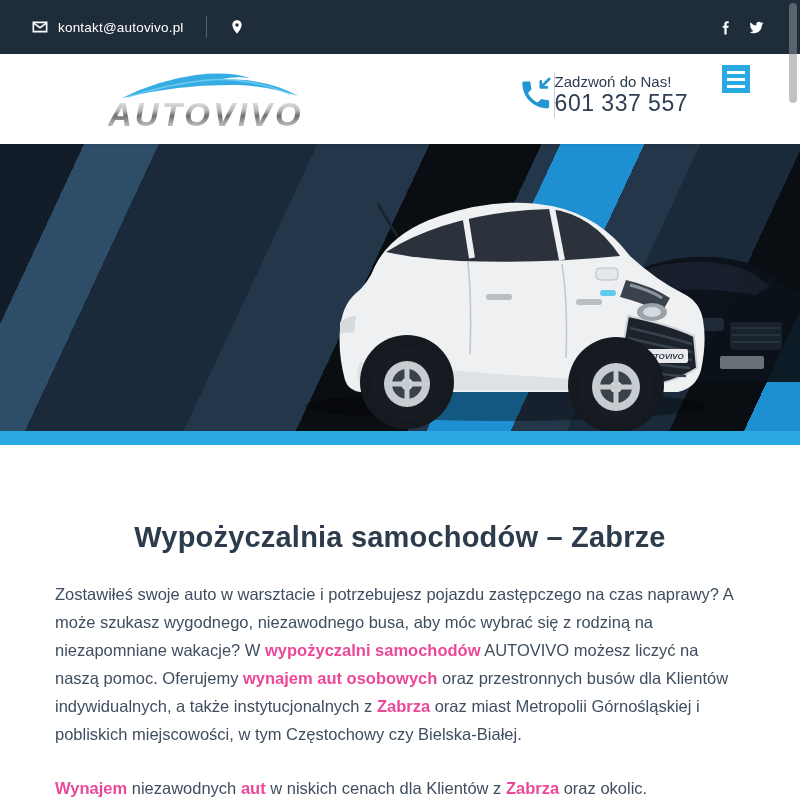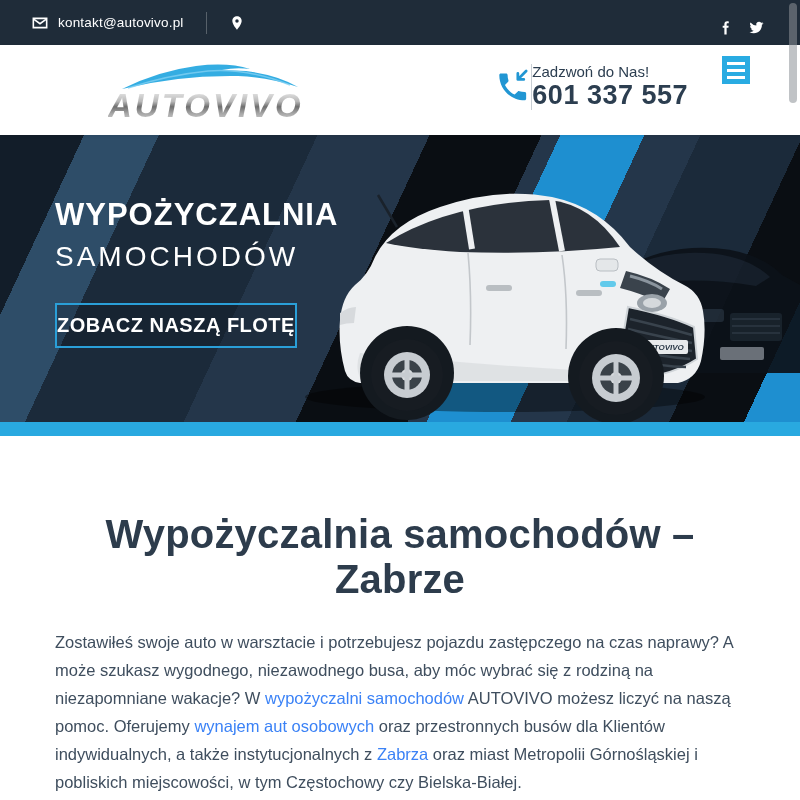--- a/index.html
+++ b/index.html
@@ -3,21 +3,21 @@
 <meta charset="utf-8">
 <style>
   html,body{margin:0;padding:0;}
   body{
     width:800px;height:800px;overflow:hidden;position:relative;
     font-family:"Liberation Sans","DejaVu Sans",sans-serif;
     background:#ffffff;
   }
   
   .topbar{
-    height:45px;background:#1f2c39;display:flex;align-items:center;
+    height:54px;background:#1f2c39;display:flex;align-items:center;
     padding:0 32px;box-sizing:border-box;position:relative;color:#fff;
   }
   .topbar .item{display:flex;align-items:center;gap:10px;font-size:13.5px;letter-spacing:.2px;}
   .topbar .icn{display:inline-flex;width:16px;height:16px;color:#ffffff;}
   .topbar .icn svg{width:100%;height:100%;}
   .tb-sep{width:1px;height:22px;background:rgba(255,255,255,.25);margin:0 22px;}
   .tb-social{position:absolute;right:36px;top:0;height:55px;display:flex;align-items:center;gap:16px;}
   .tb-social .sic{width:15px;height:15px;color:#fff;display:inline-flex;cursor:pointer;}
   .tb-social svg{width:100%;height:100%;}
   
@@ -33,21 +33,21 @@
     background:linear-gradient(180deg,#fbfbfb 0%,#b9b9b9 38%,#6f6f6f 52%,#a7a7a7 70%,#e8e8e8 100%);
     -webkit-background-clip:text;background-clip:text;color:transparent;
     text-shadow:0 0 0 rgba(0,0,0,0);
   }
   .callbox{position:absolute;right:112px;top:18px;display:flex;align-items:center;gap:0;}
   .callbox .phone-ic{width:36px;height:36px;color:#2196d3;}
   .callbox .phone-ic svg{width:100%;height:100%;}
   .callbox .vr{width:1px;height:46px;background:#c8ced4;}
   .callbox .txt{color:#2c3e50;line-height:1.15;}
   .callbox .lbl{font-size:15px;}
-  .callbox .num{font-size:27px;font-weight:700;letter-spacing:.5px;}
+  .callbox .num{font-size:23px;font-weight:400;letter-spacing:.5px;}
   .hamburger{
     position:absolute;right:50px;top:11px;width:28px;height:28px;background:#29abe2;
     display:flex;flex-direction:column;justify-content:center;gap:4px;align-items:center;
     cursor:pointer;border:none;
   }
   .hamburger i{display:block;width:18px;height:3px;background:#fff;}
   
   .hero{
     height:287px;position:relative;overflow:hidden;
     background:
@@ -66,25 +66,25 @@
   }
   .hero-cars{position:absolute;right:0;bottom:0;width:500px;height:287px;}
   
   .strip{height:14px;background:#29a9e0;}
   
   .content{padding:64px 55px 0 55px;box-sizing:border-box;}
   .eyebrow{
     text-align:center;font-size:13px;letter-spacing:4px;color:#394a5a;font-weight:600;
   }
   .h1{
-    text-align:center;font-size:40px;font-weight:800;color:#2d3c4c;margin-top:12px;
+    text-align:center;font-size:29px;font-weight:800;color:#2d3c4c;margin-top:12px;
     letter-spacing:.2px;
   }
   .para{font-size:16.5px;line-height:28px;color:#3f4e5e;margin-top:26px;}
-  .para strong{color:#3b82f6;font-weight:400;}
+  .para strong{color:#ec4899;font-weight:700;}
   
   .scrollbar{
     position:absolute;top:3px;right:3px;width:8px;height:100px;border-radius:5px;
     background:rgba(140,146,152,.55);z-index:50;cursor:pointer;
   }
 </style>
 </head>
 <body>
 
 <div class="topbar">
@@ -202,25 +202,20 @@
       <circle cx="316" cy="243" r="16" fill="#3a4249"></circle>
       <circle cx="107" cy="240" r="6" fill="#d8dcdf"></circle>
       <circle cx="316" cy="243" r="6" fill="#d8dcdf"></circle>
       <path d="M92 240h30M107 225v30" stroke="#c7ccd1" stroke-width="5"></path>
       <path d="M300 243h32M316 227v32" stroke="#c7ccd1" stroke-width="5"></path>
 
       <path d="M40 178 Q48 172 56 172 L54 188 Q46 188 40 190 Z" fill="#d7dadd"></path>
     </g>
   </svg>
 
-  <div class="hero-left">
-    <div class="hero-t1">WYPOŻYCZALNIA</div>
-    <div class="hero-t2">SAMOCHODÓW</div>
-    <button class="hero-cta">ZOBACZ NASZĄ FLOTĘ</button>
-  </div>
 </div>
 
 <div class="strip"></div>
 
 <div class="content">
   <h1 class="h1" style="margin:12px 0 0 0;">Wypożyczalnia samochodów – Zabrze</h1>
   <p class="para"><span>Zostawiłeś swoje auto w warsztacie i potrzebujesz pojazdu zastępczego na czas naprawy? A może szukasz wygodnego, niezawodnego busa, aby móc wybrać się z rodziną na niezapomniane wakacje? W </span><strong>wypożyczalni samochodów</strong><span> AUTOVIVO możesz liczyć na naszą pomoc. Oferujemy </span><strong>wynajem aut osobowych</strong><span> oraz przestronnych busów dla Klientów indywidualnych, a także instytucjonalnych z </span><strong>Zabrza</strong><span> oraz miast Metropolii Górnośląskiej i pobliskich miejscowości, w tym Częstochowy czy Bielska-Białej.</span></p>
   <p class="para"><strong>Wynajem</strong><span> niezawodnych </span><strong>aut</strong><span> w niskich cenach dla Klientów z </span><strong>Zabrza</strong><span> oraz okolic.</span></p>
 
 </div>

